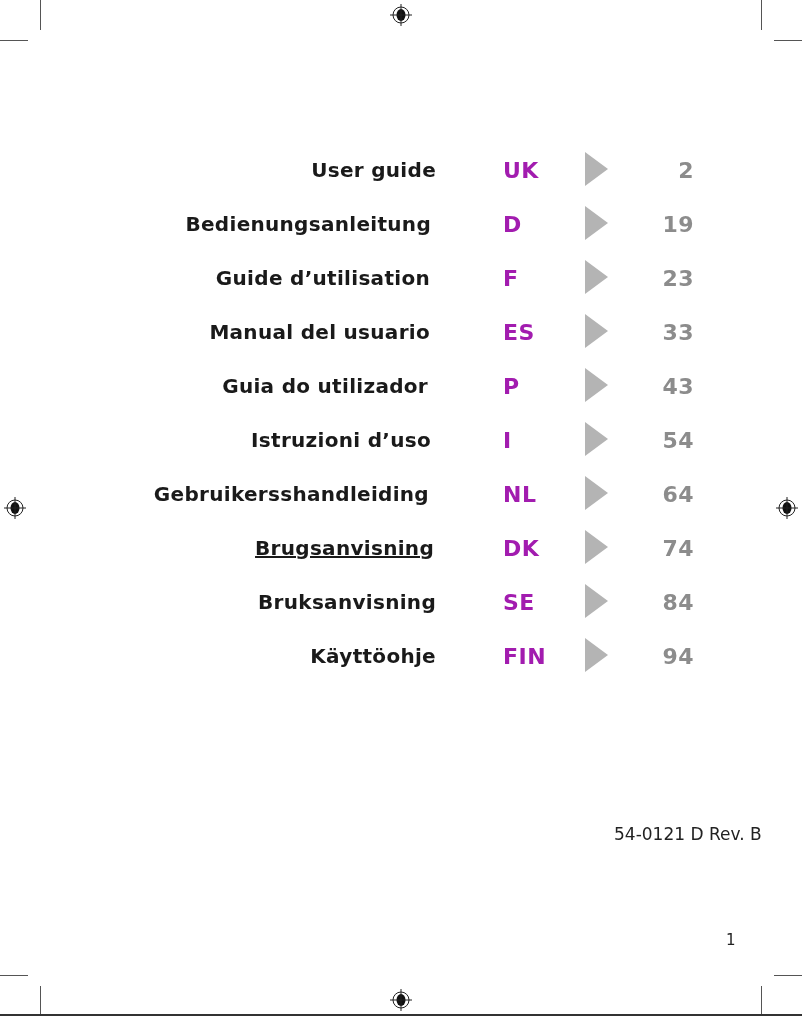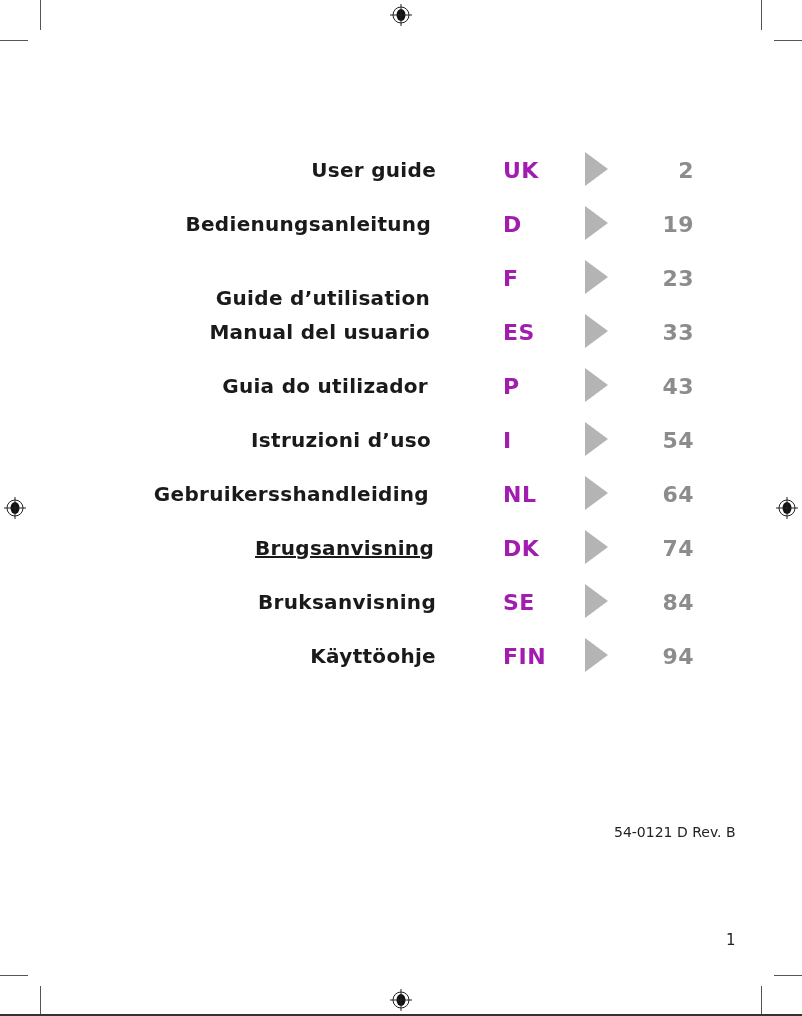--- a/index.html
+++ b/index.html
@@ -18,21 +18,21 @@
   .title { position: absolute; right: 366px; top: 10px; font-size: 20px; font-weight: bold;
            color: #1a1a1a; white-space: nowrap; letter-spacing: 0.3px; }
   .code { position: absolute; left: 503px; top: 10px; font-size: 22px; font-weight: bold;
           color: #a21caf; letter-spacing: 0.5px; }
   .arrow { position: absolute; left: 585px; top: 4px; width: 0; height: 0;
            border-top: 17px solid transparent; border-bottom: 17px solid transparent;
            border-left: 23px solid #b4b4b4; }
   .page { position: absolute; right: 108px; top: 10px; font-size: 22px; font-weight: bold;
           color: #8c8c8c; letter-spacing: 0.5px; }
 
-  .docref { position: absolute; left: 614px; top: 824px; font-size: 14px; color: #222; }
+  .docref { position: absolute; left: 614px; top: 824px; font-size: 17px; color: #222; }
   .pagenum { position: absolute; left: 726px; top: 931px; font-size: 15px; color: #222; }
   .bottom-border { position: absolute; left: 0; bottom: 0; width: 802px; height: 2px; background: #333; }
 </style>
 </head>
 <body>
 
 <div class="crop v" style="left:40px;top:0;"></div>
 <div class="crop h" style="left:0;top:40px;"></div>
 <div class="crop v" style="left:761px;top:0;"></div>
 <div class="crop h" style="left:774px;top:40px;"></div>
@@ -81,21 +81,21 @@
     <span class="arrow"></span>
     <span class="page">2</span>
   </div>
   <div class="row" style="top:54px;">
     <span class="title" style="right:371px;">Bedienungsanleitung</span>
     <span class="code">D</span>
     <span class="arrow"></span>
     <span class="page">19</span>
   </div>
   <div class="row" style="top:108px;">
-    <span class="title" style="right:372px;margin-top:20px;">Guide d’utilisation</span>
+    <span class="title" style="right:372px;">Guide d’utilisation</span>
     <span class="code">F</span>
     <span class="arrow"></span>
     <span class="page">23</span>
   </div>
   <div class="row" style="top:162px;text-align:right;">
     <span class="title" style="right:372px;">Manual del usuario</span>
     <span class="code">ES</span>
     <span class="arrow"></span>
     <span class="page">33</span>
   </div>

